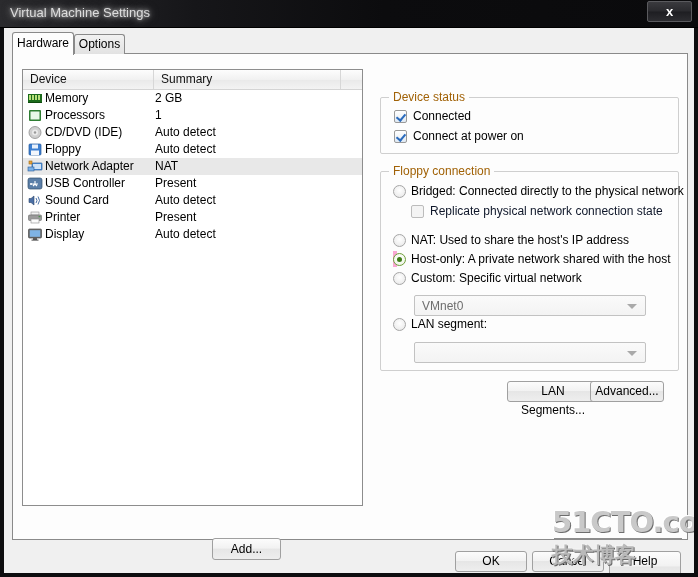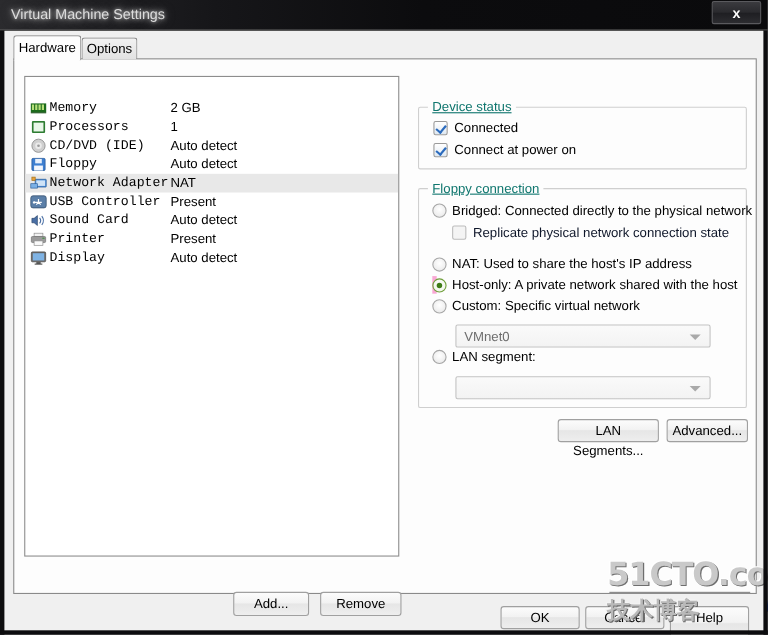--- a/index.html
+++ b/index.html
@@ -159,21 +159,20 @@
   .row.selected { background: #e8e8e8; }
   .row .icon {
     position: absolute;
     left: 4px; top: 1px;
     width: 16px; height: 15px;
   }
   .row .dev {
     position: absolute;
     left: 22px; top: 0;
     white-space: nowrap;
-    font-family: Liberation Mono, monospace;
   }
   .row .sum {
     position: absolute;
     left: 132px; top: 0;
     white-space: nowrap;
   }
 
   
   .btn {
     box-sizing: border-box;
@@ -204,23 +203,22 @@
     border: 1px solid #cfcfcf;
     border-radius: 2px;
     box-sizing: border-box;
   }
   .group > .legend {
     position: absolute;
     top: -8px; left: 8px;
     padding: 0 4px;
     background: #fdfdfd;
     font-size: 12px;
-    color: #0f766e;
-    white-space: nowrap;
-    text-decoration: underline;
+    color: #a16207;
+    white-space: nowrap;
   }
   #grp-device-status { left: 376px; top: 69px; width: 299px; height: 57px; }
   #grp-network       { left: 376px; top: 143px; width: 299px; height: 200px; }
 
   
   .chk-row {
     position: absolute;
     font-size: 12px;
     white-space: nowrap;
   }
@@ -313,21 +311,21 @@
   #combo-lan  { left: 410px; top: 314px; width: 232px; }
 
   #btn-lan-segments {
     position: absolute;
     left: 503px; top: 353px;
     width: 92px; height: 21px;
     line-height: 19px;
   }
   #btn-advanced {
     position: absolute;
-    left: 602px; top: 353px;
+    left: 586px; top: 353px;
     width: 74px; height: 21px;
     line-height: 19px;
   }
 
   
   #btn-ok {
     position: absolute;
     left: 455px; top: 551px;
     width: 72px; height: 21px;
     line-height: 19px;
@@ -413,20 +411,25 @@
         <span>Hardware</span>
       </div>
       <div id="tab-options" class="tab inactive">
         <span>Options</span>
       </div>
     </div>
 
     <div id="tabpanel"></div>
 
     <div id="devicelist">
+      <div id="list-header">
+        <div id="hdr-device" class="hdr-cell">Device</div>
+        <div id="hdr-summary" class="hdr-cell">Summary</div>
+        <div id="hdr-blank" class="hdr-cell"></div>
+      </div>
       <div id="rows">
 
         <div class="row">
           <span class="icon">
             <svg width="16" height="15" viewBox="0 0 16 15">
                 <rect x="1" y="3" width="14" height="8" fill="#1c6b1c"></rect>
                 <rect x="2" y="4" width="2" height="5" fill="#b7e07a"></rect>
                 <rect x="5" y="4" width="2" height="5" fill="#b7e07a"></rect>
                 <rect x="8" y="4" width="2" height="5" fill="#b7e07a"></rect>
                 <rect x="11" y="4" width="2" height="5" fill="#b7e07a"></rect>
@@ -533,21 +536,20 @@
               </svg>
           </span>
           <span class="dev">Display</span>
           <span class="sum">Auto detect</span>
         </div>
 
       </div>
     </div>
 
     <div id="btn-add" class="btn">Add...</div>
-    <div id="btn-remove" class="btn">Remove</div>
 
     <div id="grp-device-status" class="group">
       <div class="legend">Device status</div>
 
       <div class="chk-row" style="left:13px; top:11px;">
         <span class="cbox checked"></span>
         <span class="chk-label">Connected</span>
       </div>
 
       <div class="chk-row" style="left:13px; top:31px;">

